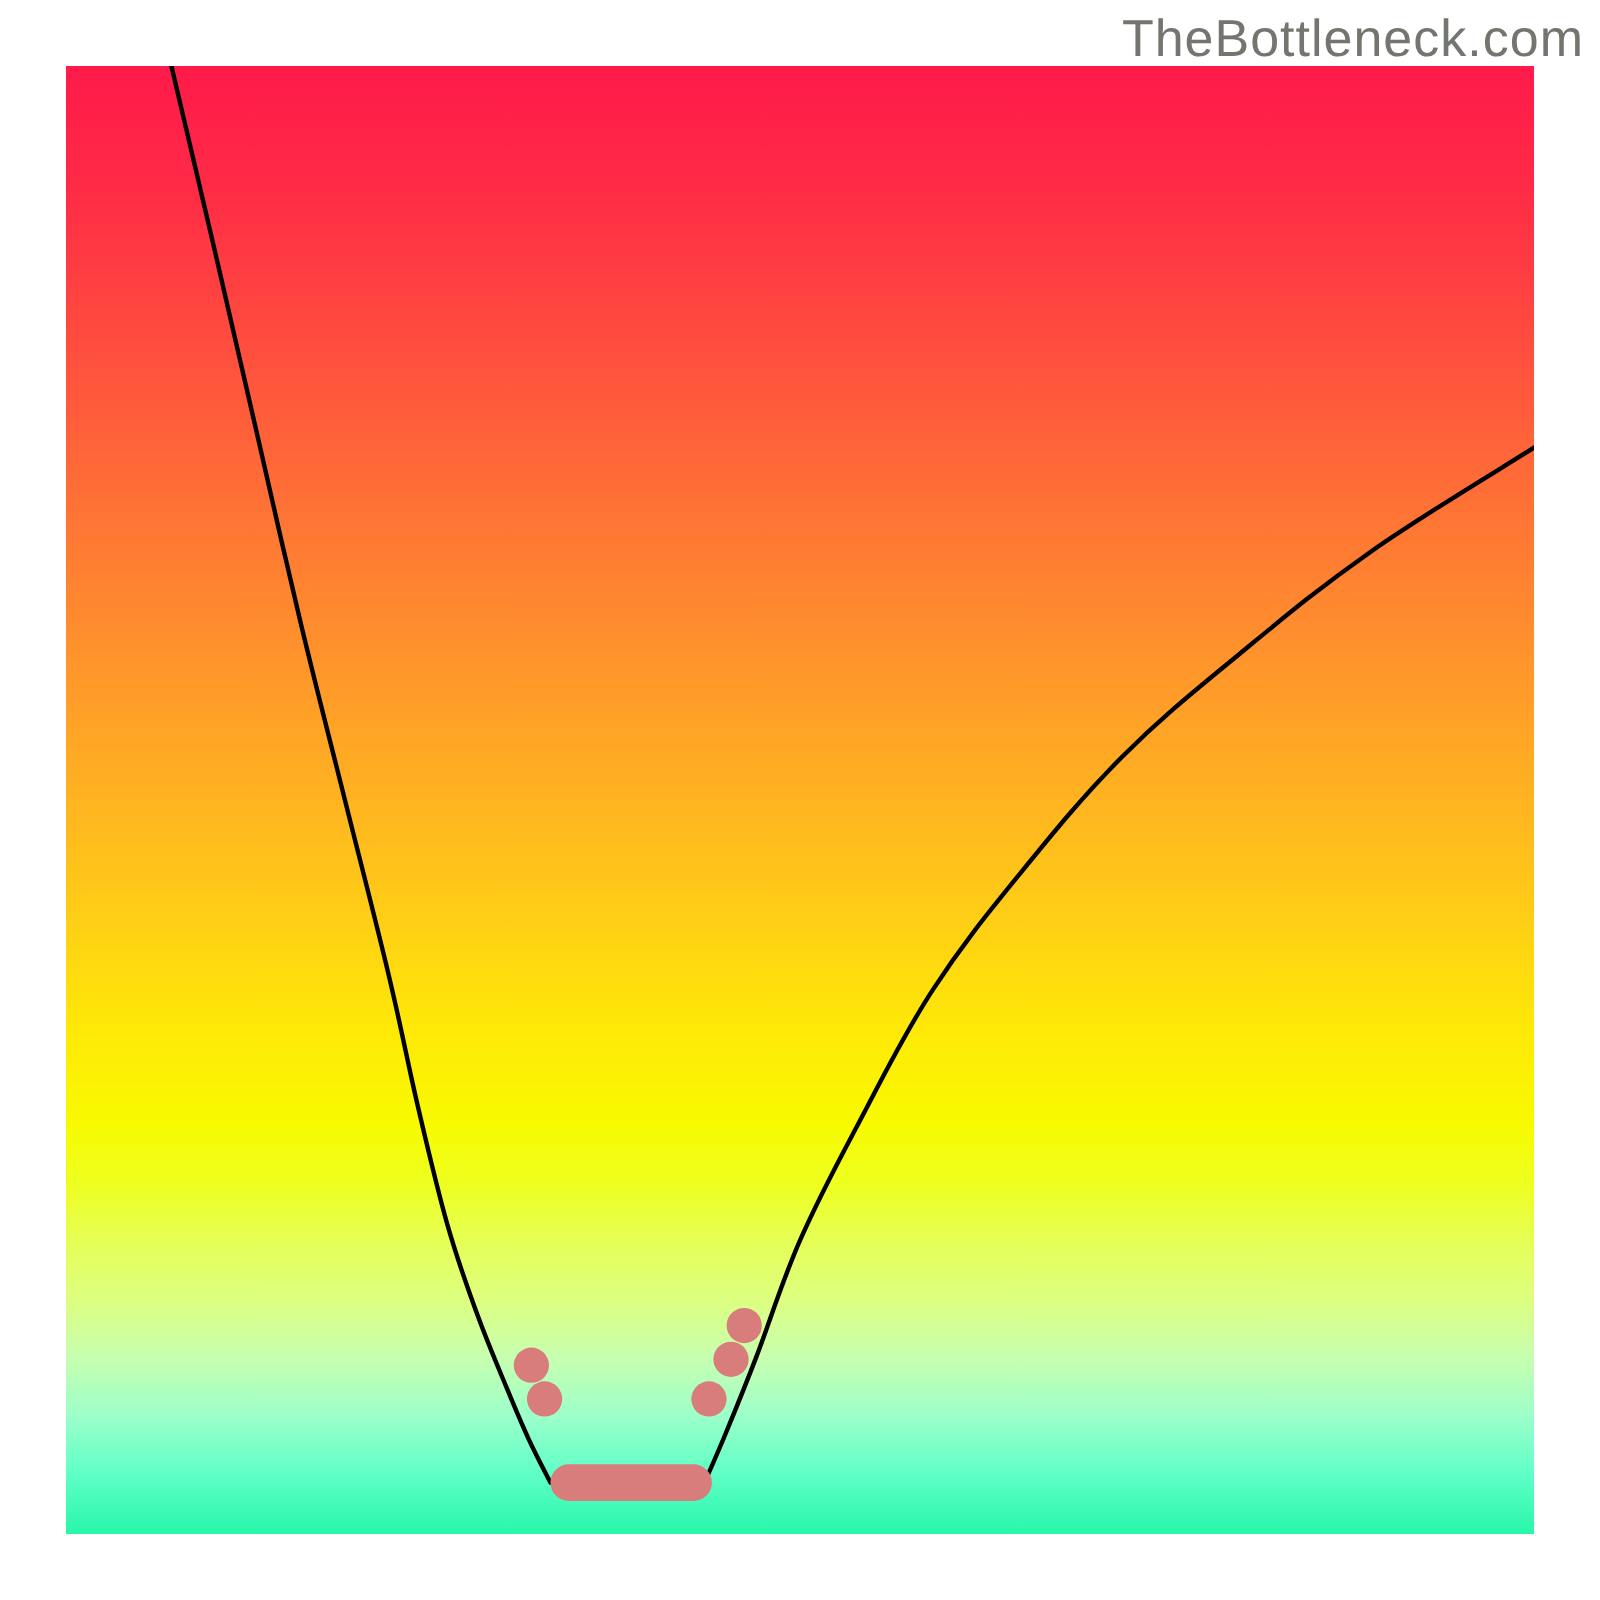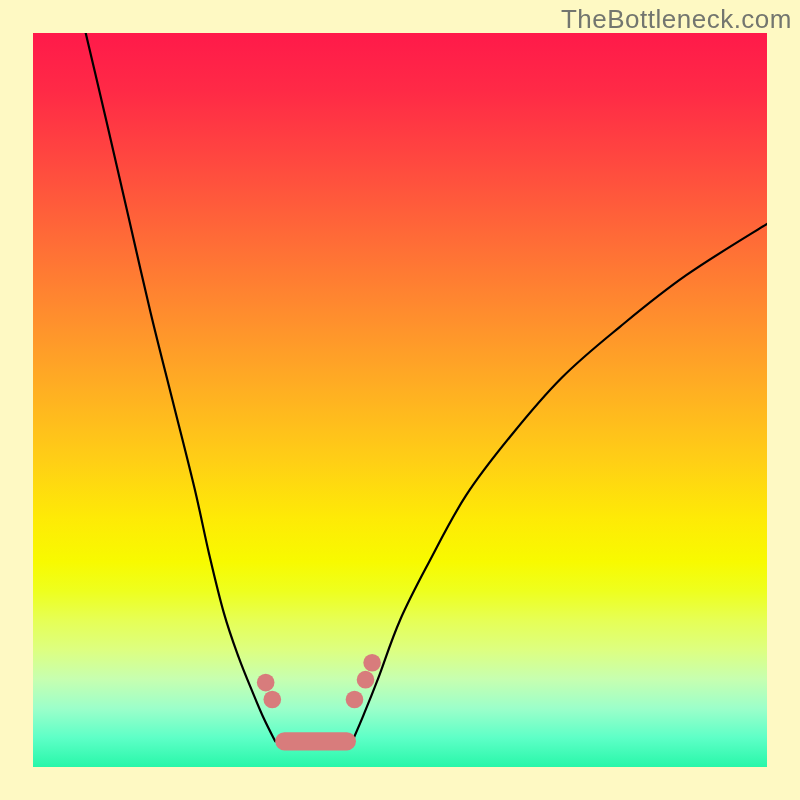--- a/index.html
+++ b/index.html
@@ -1,16 +1,16 @@
 <!DOCTYPE html>
 <html><head>
 <meta charset="utf-8">
 <style>
   html,body{margin:0;padding:0;width:800px;height:800px;background:#000;overflow:hidden;font-family:Arial,Helvetica,sans-serif}
-  .frame{position:absolute;left:0;top:0;width:800px;height:800px;background:#fef9c3}
+  .frame{position:absolute;left:0;top:0;width:800px;height:800px;background:#ffffff}
   .plot{position:absolute;left:33px;top:33px;width:734px;height:734px;overflow:hidden}
   .gradient{position:absolute;left:0;top:0;width:100%;height:100%;
     background:linear-gradient(to bottom,
       #ff1a4a 0%,
       #ff2a46 8%,
       #ff4a3f 18%,
       #ff6b37 28%,
       #ff8c2e 38%,
       #ffad23 48%,
       #ffce16 58%,

